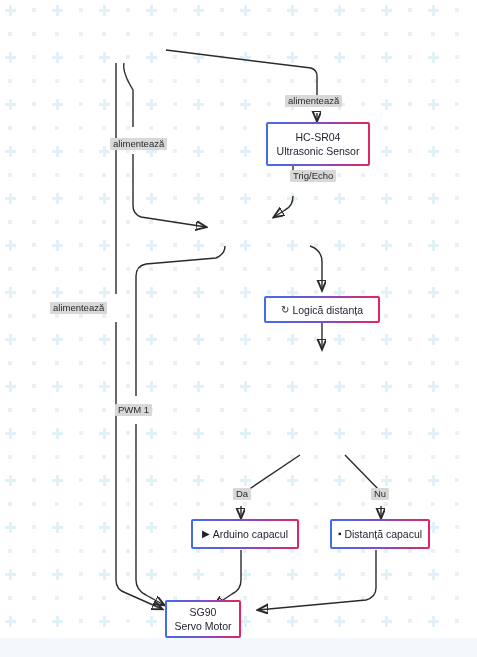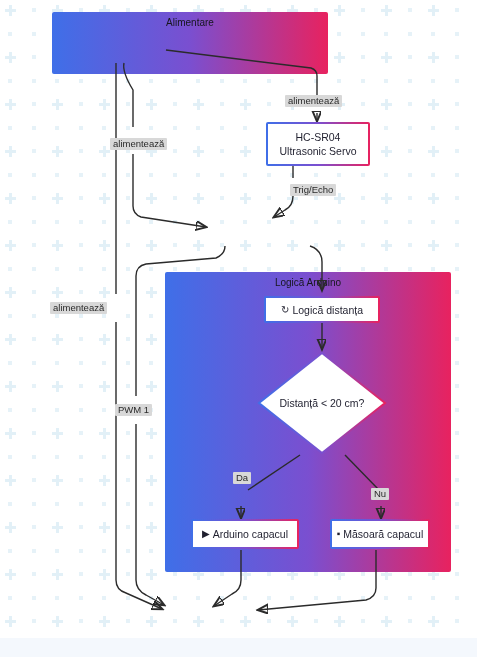--- a/index.html
+++ b/index.html
@@ -660,27 +660,21 @@
       <div class="dot" style="left: 407.5px; top: 619px;"></div>
       <div class="dot" style="left: 384px; top: 642.5px;"></div>
       <div class="dot" style="left: 407.5px; top: 642.5px;"></div>
       <div class="cross" style="left: 428px; top: 616px;"></div>
       <div class="dot" style="left: 454.5px; top: 619px;"></div>
       <div class="dot" style="left: 431px; top: 642.5px;"></div>
       <div class="dot" style="left: 454.5px; top: 642.5px;"></div>
     </div>
   <div id="bg-band"></div>
 
-  <div class="group" id="group-alimentare" style="left:52px;top:12px;width:276px;height:62px;">
-    <span class="group-title">Alimentare</span>
-  </div>
-
-  <div class="group" id="group-logica" style="left:165px;top:272px;width:286px;height:300px;">
-    <span class="group-title">Logică Arduino</span>
-  </div>
+
 
   <svg id="edges" viewBox="0 0 477 657">
     <defs>
       <marker id="arrow" markerWidth="9" markerHeight="9" refX="7.2" refY="3.2" orient="auto" markerUnits="strokeWidth">
         <path d="M0,0 L7.6,3.2 L0,6.4 z" fill="#2b2b2b" stroke="none"></path>
       </marker>
     </defs>
 
     <path d="M166,50 L311,68 Q317,70 317,76 L317,96"></path>
     <path d="M317,113 L317,121" marker-end="url(#arrow)"></path>
@@ -708,61 +702,52 @@
     <path d="M381,506 L381,518" marker-end="url(#arrow)"></path>
 
     <path d="M241,550 L241,580 Q241,590 232,594 L214,606" marker-end="url(#arrow)"></path>
 
     <path d="M376,550 L376,588 Q376,597 366,600 L258,610" marker-end="url(#arrow)"></path>
   </svg>
 
 
   <div class="node" id="node-sensor" style="left:266px;top:122px;width:104px;height:44px;">
     <span class="ln">HC-SR04</span>
-    <span class="ln">Ultrasonic Servo</span>
+    <span class="ln">Ultrasonic Sensor</span>
   </div>
 
 
   <div class="node" id="node-measure" style="left:264px;top:296px;width:116px;height:27px;flex-direction:row;">
     <span class="icon-glyph">↻</span>
     <span class="ln">Logică distanța</span>
   </div>
 
-  <div id="decision-wrap" style="left:256px;top:350px;width:132px;height:106px;">
-    <svg class="dia" viewBox="0 0 132 106" preserveAspectRatio="none">
-      <defs>
-        <linearGradient id="diagrad" x1="0" y1="0" x2="1" y2="0">
-          <stop offset="0%" stop-color="#3f6fe8"></stop>
-          <stop offset="50%" stop-color="#7a4fd0"></stop>
-          <stop offset="100%" stop-color="#e8225f"></stop>
-        </linearGradient>
-      </defs>
-      <polygon points="66,3 129,53 66,103 3,53" fill="#ffffff" stroke="url(#diagrad)" stroke-width="2"></polygon>
-    </svg>
-    <span class="dia-label">Distanță &lt; 20 cm?</span>
-  </div>
 
   <div class="node" id="node-open" style="left:191px;top:519px;width:108px;height:30px;flex-direction:row;">
     <span class="icon-glyph">▶</span>
     <span class="ln">Arduino capacul</span>
   </div>
 
   <div class="node" id="node-close" style="left:330px;top:519px;width:100px;height:30px;flex-direction:row;">
     <span class="icon-glyph">▪</span>
-    <span class="ln">Măsoară capacul</span>
+    <span class="ln">Distanță capacul</span>
   </div>
 
+  <div class="node" id="node-servo" style="left:165px;top:600px;width:76px;height:38px;">
+    <span class="ln">SG90</span>
+    <span class="ln">Servo Motor</span>
+  </div>
 
   <div class="edge-label" style="left:285px;top:95px;">alimentează</div>
 
   <div class="edge-label" style="left:110px;top:138px;">alimentează</div>
 
   <div class="edge-label" style="left:50px;top:302px;">alimentează</div>
 
-  <div class="edge-label" style="left:290px;top:184px;">Trig/Echo</div>
+  <div class="edge-label" style="left:290px;top:170px;">Trig/Echo</div>
 
   <div class="edge-label" style="left:115px;top:404px;">PWM 1</div>
 
-  <div class="edge-label" style="left:233px;top:472px;text-align:center;">Da</div>
+  <div class="edge-label" style="left:233px;top:488px;text-align:center;">Da</div>
 
   <div class="edge-label" style="left:371px;top:488px;">Nu</div>
 
 </div>
 
 </body></html>

